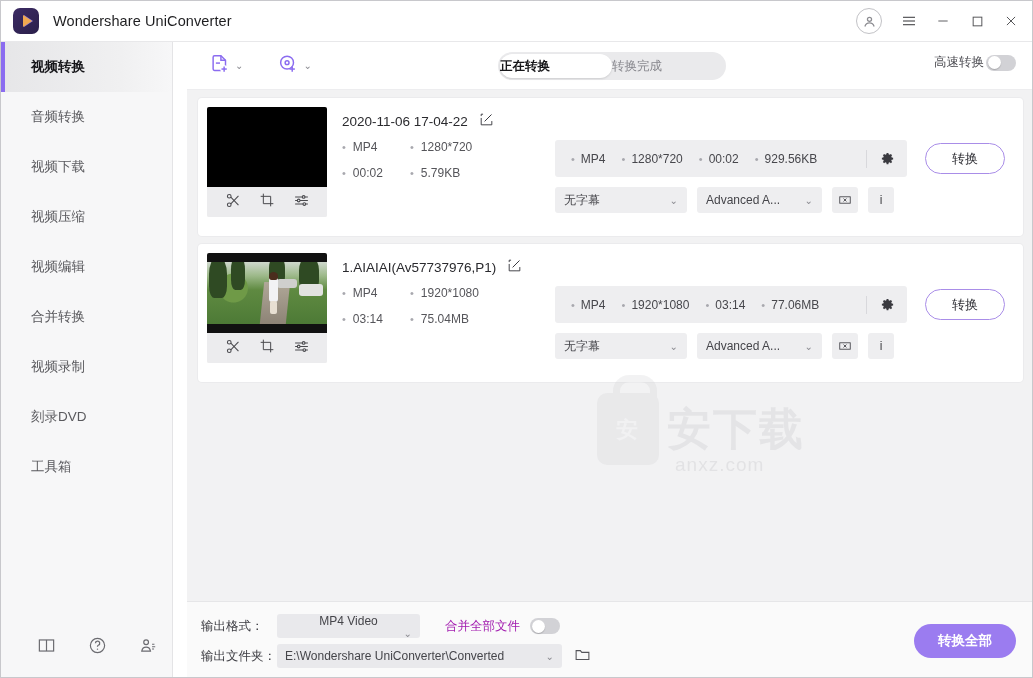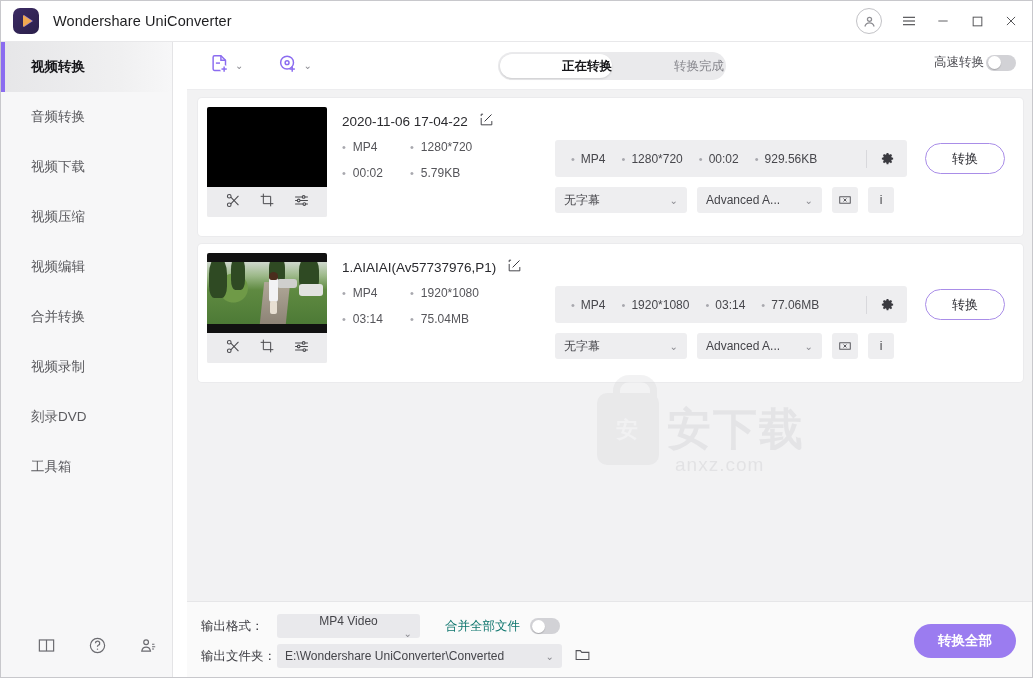--- a/index.html
+++ b/index.html
@@ -90,21 +90,21 @@
   .tool-icon-grp.second { margin-left: 34px; }
   .chev { color: #8a8a90; font-size: 10px; line-height: 1; }
 
   .segmented {
     position: absolute; left: 497px; top: 51px;
     width: 228px; height: 28px; border-radius: 14px;
     background: #eaeaec; display: flex; align-items: center; padding: 2px;
   }
   .seg {
     flex: 1; height: 24px; border-radius: 12px;
-    display: flex; align-items: center; justify-content: flex-end;
+    display: flex; align-items: center; justify-content: flex-start;
     font-size: 12.5px; color: #86868c;
   }
   .seg.active { background: #ffffff; color: #17171a; font-weight: bold;
     box-shadow: 0 1px 2px rgba(0,0,0,.12); }
 
   .hs-wrap {
     position: absolute; right: 16px; top: 53px;
     display: flex; align-items: center; gap: 2px;
   }
   .hs-label { font-size: 12.5px; color: #4a4a50; }
@@ -244,21 +244,21 @@
   .bb-row.r2 { left: 14px; top: 42px; }
   .bb-label { font-size: 12.5px; color: #3c3c42; width: 76px; }
   .bb-select {
     height: 24px; background: #e9e9ec; border-radius: 3px;
     display: flex; align-items: center; padding: 0 8px;
     font-size: 12px; color: #45454a;
   }
   .bb-select .cv { margin-left: auto; padding-left: 10px; color: #8a8a90; font-size: 10px; }
   .fmt-select { width: 143px; flex-direction: column; }
   .folder-select { width: 285px; }
-  .merge-label { font-size: 12.5px; color: #0f766e; margin-left: 25px; }
+  .merge-label { font-size: 12.5px; color: #a21caf; margin-left: 25px; }
   .folder-icon { margin-left: 12px; color: #55555a; }
 
   .convert-all {
     position: absolute; right: 18px; top: 22px;
     width: 102px; height: 34px; border-radius: 17px;
     background: #9b7cf0; color: #ffffff;
     display: flex; align-items: center; justify-content: center;
     font-size: 13.5px; font-weight: bold;
   }
 

